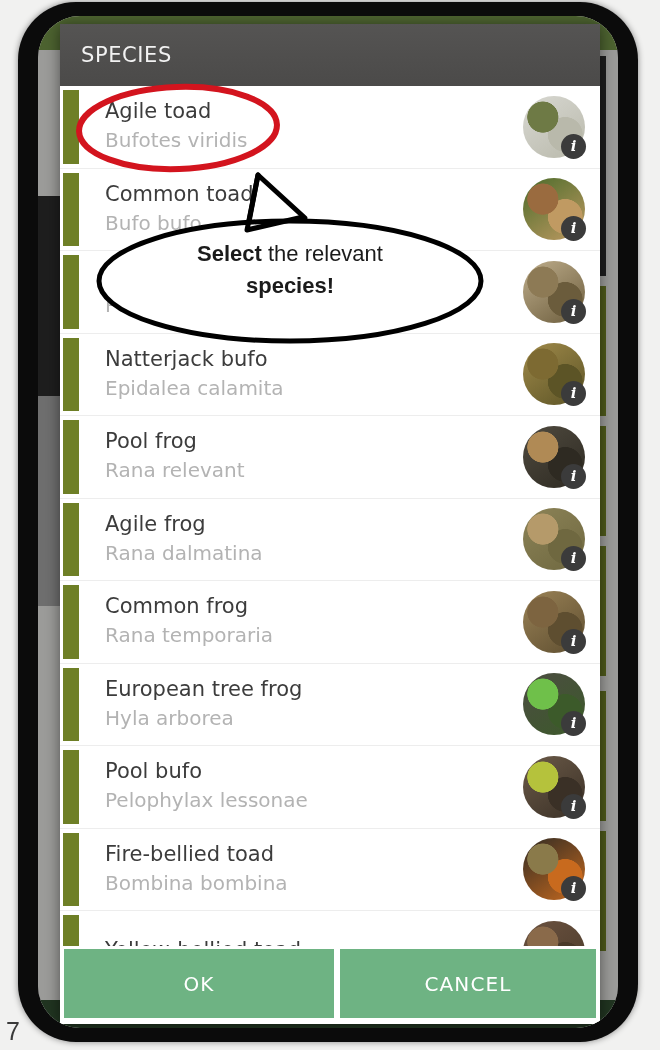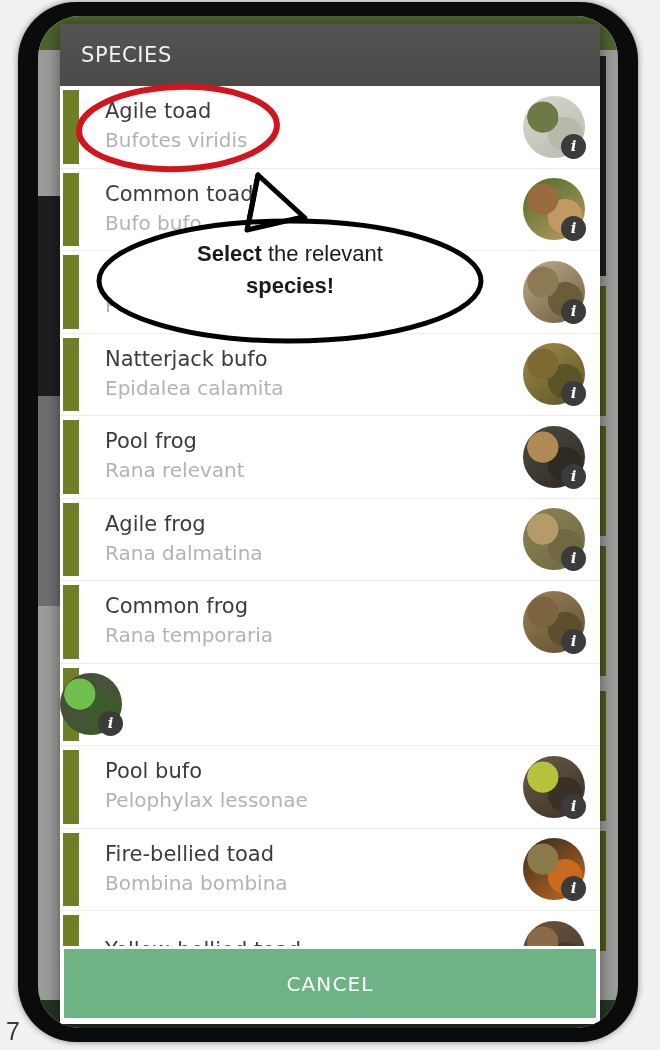--- a/index.html
+++ b/index.html
@@ -348,20 +348,24 @@
                 <div class="row-common">Common frog</div>
                 <div class="row-scientific">Rana temporaria</div>
               </div>
               <div class="row-thumb-wrap">
                 <div class="row-thumb" style="background: radial-gradient(circle at 32% 34%, rgb(125, 100, 64) 0px, rgb(125, 100, 64) 26%, transparent 27%), radial-gradient(circle at 68% 62%, rgb(94, 78, 48) 0px, rgb(94, 78, 48) 30%, transparent 31%), linear-gradient(145deg, rgb(154, 130, 86) 0%, rgb(94, 78, 48) 100%);"></div>
                 <div class="info-badge">i</div>
               </div>
             </div>
             <div class="species-row">
               <div class="row-indicator"></div>
+              <div class="row-texts">
+                <div class="row-common">European tree frog</div>
+                <div class="row-scientific">Hyla arborea</div>
+              </div>
               <div class="row-thumb-wrap">
                 <div class="row-thumb" style="background: radial-gradient(circle at 32% 34%, rgb(111, 192, 74) 0px, rgb(111, 192, 74) 26%, transparent 27%), radial-gradient(circle at 68% 62%, rgb(60, 90, 42) 0px, rgb(60, 90, 42) 30%, transparent 31%), linear-gradient(145deg, rgb(76, 76, 66) 0%, rgb(60, 90, 42) 100%);"></div>
                 <div class="info-badge">i</div>
               </div>
             </div>
             <div class="species-row">
               <div class="row-indicator"></div>
               <div class="row-texts">
                 <div class="row-common">Pool bufo</div>
                 <div class="row-scientific">Pelophylax lessonae</div>
@@ -388,20 +392,21 @@
                 <div class="row-common">Yellow-bellied toad</div>
                 <div class="row-scientific"></div>
               </div>
               <div class="row-thumb-wrap">
                 <div class="row-thumb" style="background: radial-gradient(circle at 32% 34%, rgb(138, 106, 74) 0px, rgb(138, 106, 74) 26%, transparent 27%), radial-gradient(circle at 68% 62%, rgb(74, 58, 42) 0px, rgb(74, 58, 42) 30%, transparent 31%), linear-gradient(145deg, rgb(107, 82, 64) 0%, rgb(74, 58, 42) 100%);"></div>
               </div>
             </div>
           </div>
 
         <div class="dialog-buttons">
+          <button class="dlg-btn ok">OK</button>
           <button class="dlg-btn cancel">CANCEL</button>
         </div>
 
       </div>
     </div>
   </div>
 
   <div class="annotations">
     <svg width="660" height="1050" viewBox="0 0 660 1050">
 

